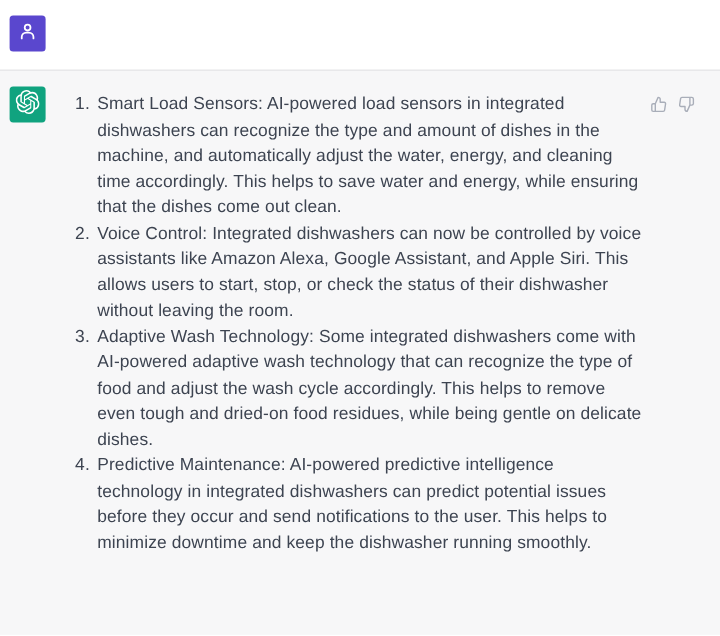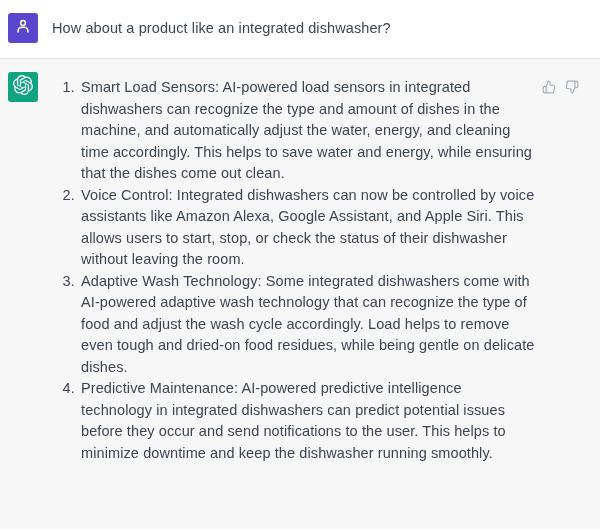--- a/index.html
+++ b/index.html
@@ -85,38 +85,35 @@
 
 <div class="msg-row user">
   <div class="avatar user-avatar">
     <span>
       <svg width="18" height="18" viewBox="0 0 24 24" fill="none" stroke="#ffffff" stroke-width="2" stroke-linecap="round" stroke-linejoin="round">
         <circle cx="12" cy="8" r="3.2"></circle>
         <path d="M5.5 20v-1.5a5 5 0 0 1 5-5h3a5 5 0 0 1 5 5V20"></path>
       </svg>
     </span>
   </div>
-  <div class="msg-body">
-    <span class="user-text">How about a product like an integrated dishwasher?</span>
-  </div>
 </div>
 
 <div class="msg-row assistant">
   <div class="avatar assistant-avatar">
     <span>
       <svg width="20" height="20" viewBox="0 0 24 24" fill="#ffffff">
         <path d="M22.2819 9.8211a5.9847 5.9847 0 0 0-.5157-4.9108 6.0462 6.0462 0 0 0-6.5098-2.9A6.0651 6.0651 0 0 0 4.9807 4.1818a5.9847 5.9847 0 0 0-3.9977 2.9 6.0462 6.0462 0 0 0 .7427 7.0966 5.98 5.98 0 0 0 .511 4.9107 6.051 6.051 0 0 0 6.5146 2.9001A5.9847 5.9847 0 0 0 13.2599 24a6.0557 6.0557 0 0 0 5.7718-4.2058 5.9894 5.9894 0 0 0 3.9977-2.9001 6.0557 6.0557 0 0 0-.7475-7.073zm-9.022 12.6081a4.4755 4.4755 0 0 1-2.8764-1.0408l.1419-.0804 4.7783-2.7582a.7948.7948 0 0 0 .3927-.6813v-6.7369l2.02 1.1686a.071.071 0 0 1 .038.052v5.5826a4.504 4.504 0 0 1-4.4945 4.4944zm-9.6607-4.1254a4.4708 4.4708 0 0 1-.5346-3.0137l.142.0852 4.783 2.7582a.7712.7712 0 0 0 .7806 0l5.8428-3.3685v2.3324a.0804.0804 0 0 1-.0332.0615L9.74 19.9502a4.4992 4.4992 0 0 1-6.1408-1.6464zM2.3408 7.8956a4.485 4.485 0 0 1 2.3655-1.9728V11.6a.7664.7664 0 0 0 .3879.6765l5.8144 3.3543-2.0201 1.1685a.0757.0757 0 0 1-.071 0l-4.8303-2.7865A4.504 4.504 0 0 1 2.3408 7.8956zm16.5963 3.8558L13.1038 8.364 15.1192 7.2a.0757.0757 0 0 1 .071 0l4.8303 2.7913a4.4944 4.4944 0 0 1-.6765 8.1042v-5.6772a.79.79 0 0 0-.407-.667zm2.0107-3.0231l-.142-.0852-4.7735-2.7818a.7759.7759 0 0 0-.7854 0L9.409 9.2297V6.8974a.0662.0662 0 0 1 .0284-.0615l4.8303-2.7866a4.4992 4.4992 0 0 1 6.6802 4.66zM8.3065 12.863l-2.02-1.1638a.0804.0804 0 0 1-.038-.0567V6.0742a4.4992 4.4992 0 0 1 7.3757-3.4537l-.142.0805L8.704 5.459a.7948.7948 0 0 0-.3927.6813zm1.0976-2.3654l2.602-1.4998 2.6069 1.4998v2.9994l-2.5974 1.4997-2.6067-1.4997z"></path>
       </svg>
     </span>
   </div>
   <div class="msg-body">
     <ol>
       <li>Smart Load Sensors: AI-powered load sensors in integrated dishwashers can recognize the type and amount of dishes in the machine, and automatically adjust the water, energy, and cleaning time accordingly. This helps to save water and energy, while ensuring that the dishes come out clean.</li>
       <li>Voice Control: Integrated dishwashers can now be controlled by voice assistants like Amazon Alexa, Google Assistant, and Apple Siri. This allows users to start, stop, or check the status of their dishwasher without leaving the room.</li>
-      <li>Adaptive Wash Technology: Some integrated dishwashers come with AI-powered adaptive wash technology that can recognize the type of food and adjust the wash cycle accordingly. Load helps to remove even tough and dried-on food residues, while being gentle on delicate dishes.</li>
+      <li>Adaptive Wash Technology: Some integrated dishwashers come with AI-powered adaptive wash technology that can recognize the type of food and adjust the wash cycle accordingly. This helps to remove even tough and dried-on food residues, while being gentle on delicate dishes.</li>
       <li>Predictive Maintenance: AI-powered predictive intelligence technology in integrated dishwashers can predict potential issues before they occur and send notifications to the user. This helps to minimize downtime and keep the dishwasher running smoothly.</li>
     </ol>
 
   </div>
   <div class="actions">
     <button class="action-btn" aria-label="Thumbs up">
       <span>
         <svg width="14" height="14" viewBox="0 0 24 24" fill="none" stroke="currentColor" stroke-width="2" stroke-linecap="round" stroke-linejoin="round">
           <path d="M14 9V5a3 3 0 0 0-3-3l-4 9v11h11.28a2 2 0 0 0 2-1.7l1.38-9a2 2 0 0 0-2-2.3zM7 22H4a2 2 0 0 1-2-2v-7a2 2 0 0 1 2-2h3"></path>
         </svg>

